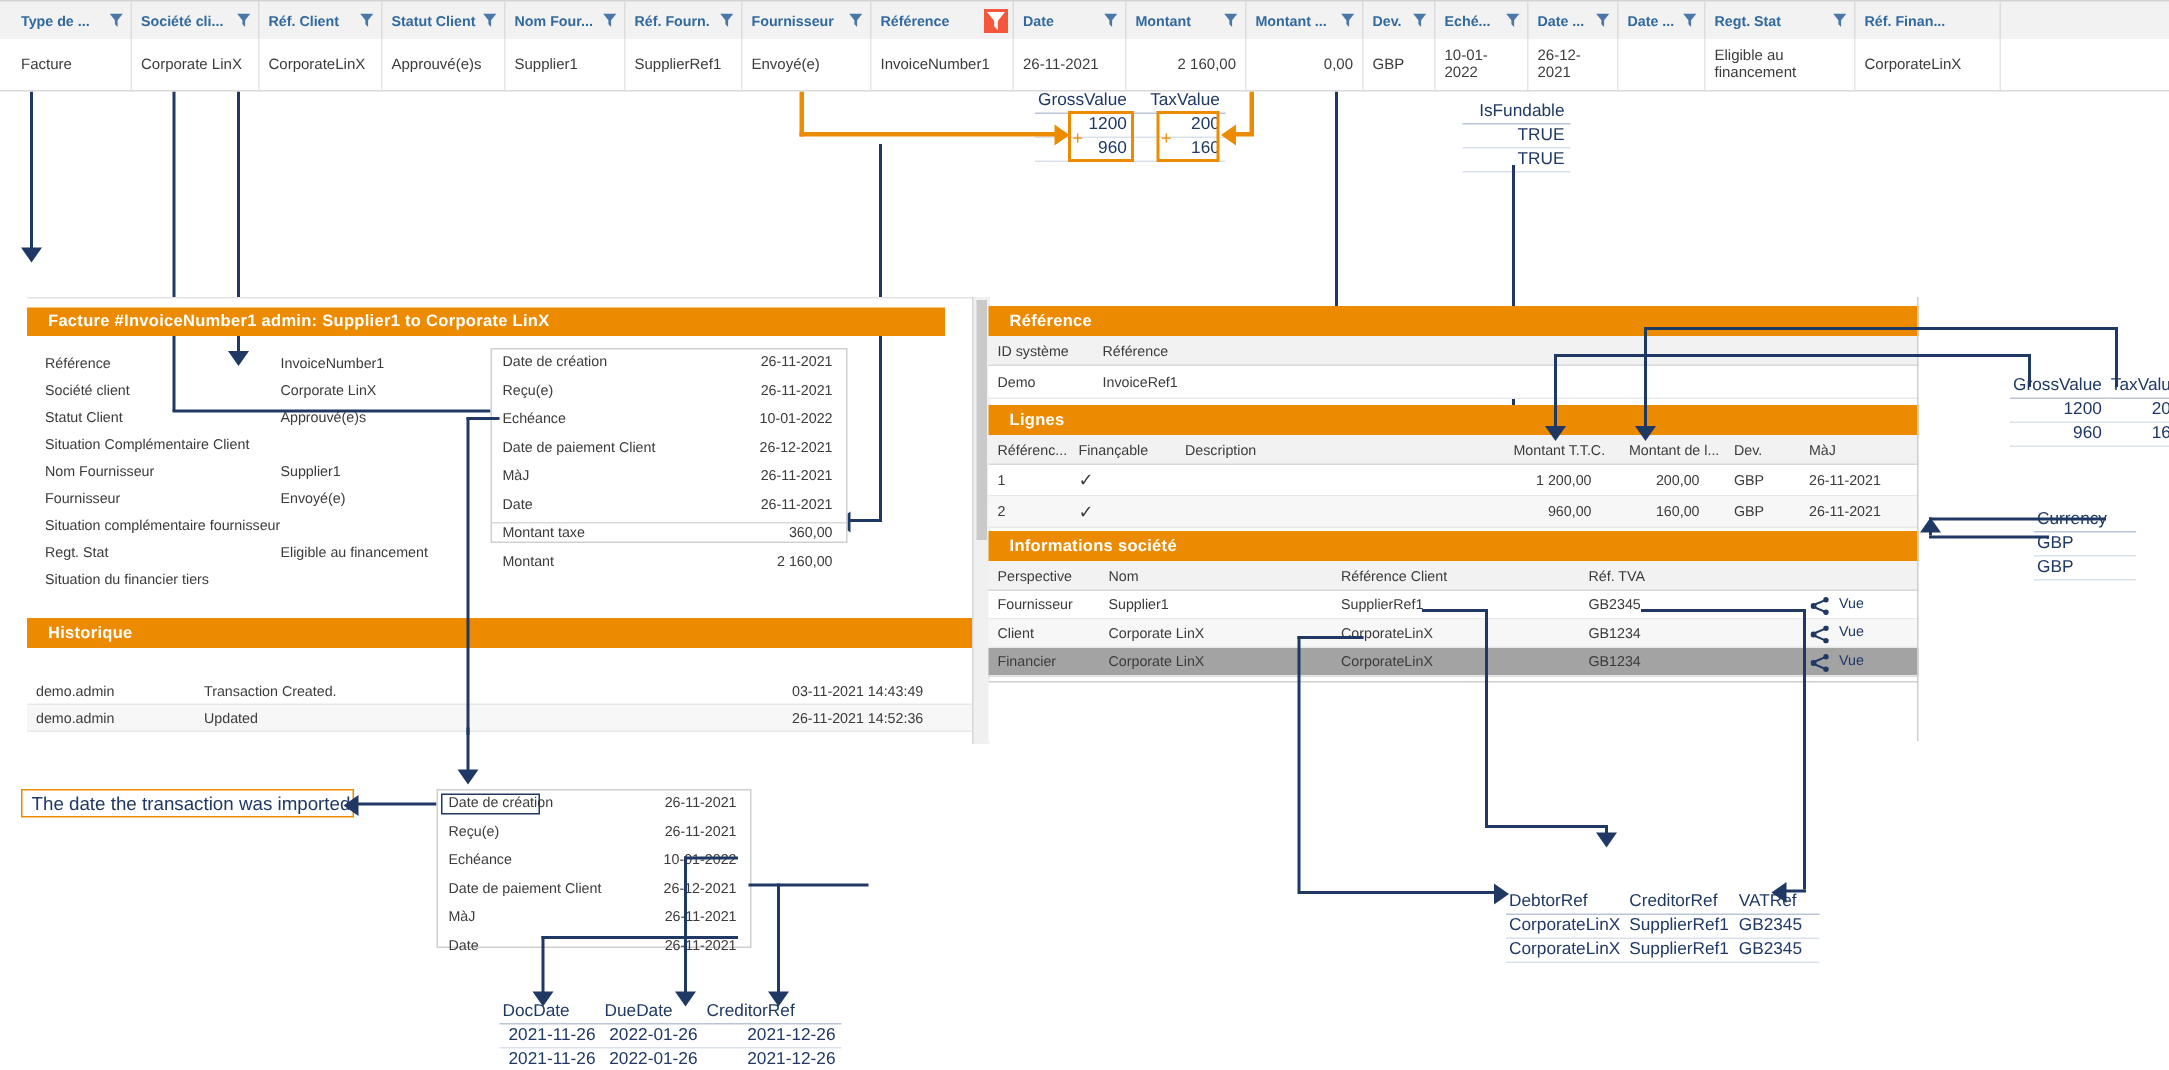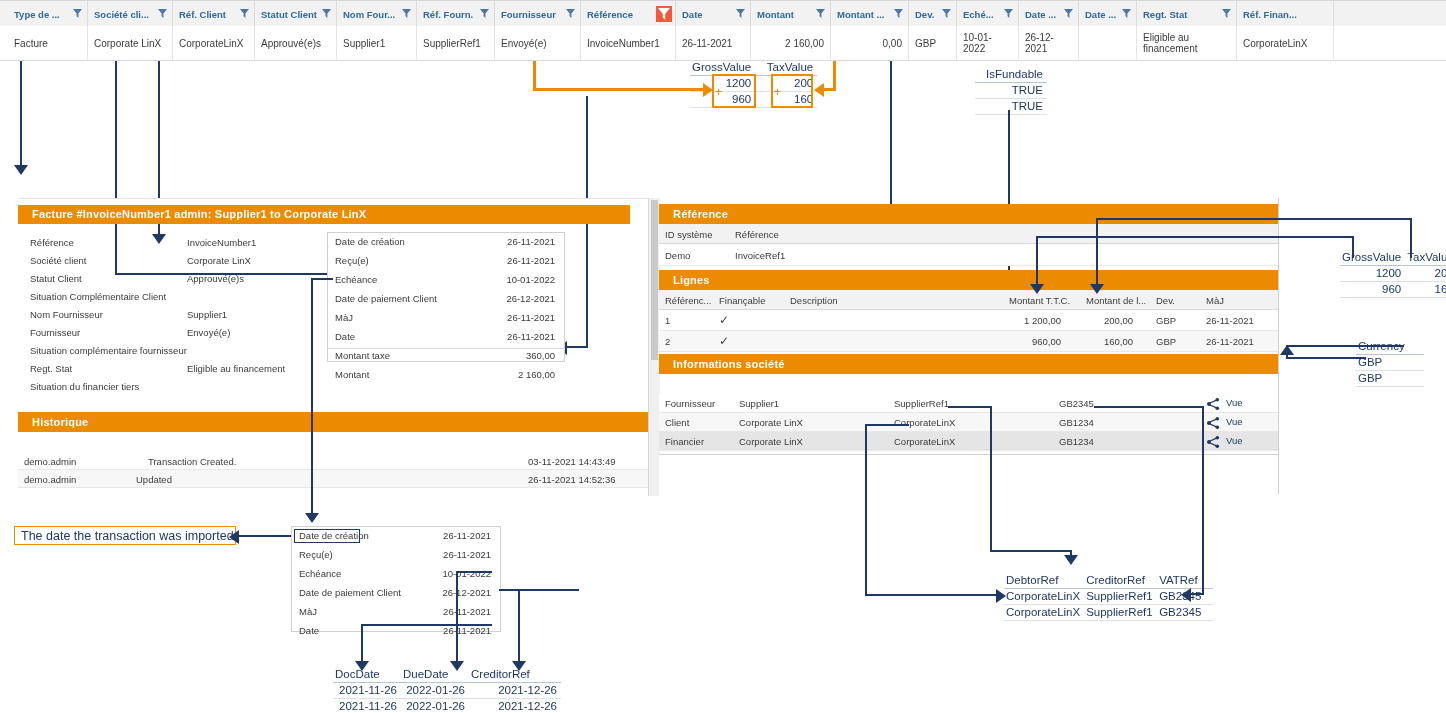--- a/index.html
+++ b/index.html
@@ -368,21 +368,21 @@
         <span class="v" style="top: 0px;">2 160,00</span>
       </div>
       <div class="sep" style="top: 115px; width: 236px;"></div>
     </div>
 </div>
 
 <div class="panelbar" style="left:18px;top:412px;width:640px;">Historique</div>
 <div class="rgrid" style="left:18px;top:432px;width:640px;height:62px;">
   <div class="rgr" style="top:20px;background:#fff">
     <span class="cell" style="left:6px">demo.admin</span>
-    <span class="cell" style="left:130px">Transaction Created.</span>
+    <span class="cell" style="left:118px">Transaction Created.</span>
     <span class="cell" style="left:510px">03-11-2021 14:43:49</span>
   </div>
   <div class="rgr alt" style="top:38px">
     <span class="cell" style="left:6px">demo.admin</span>
     <span class="cell" style="left:118px">Updated</span>
     <span class="cell" style="left:510px">26-11-2021 14:52:36</span>
   </div>
 </div>
 <div class="abs" style="left:18px;top:198px;width:640px;height:6px;background:#fff;border-top:1px solid #e3e3e3;"></div>
 
@@ -426,20 +426,26 @@
     <span class="cell" style="left:60px;top:3px;font-size:12px">✓</span>
     <span class="cell num" style="left:310px;top:5px;width:92px">960,00</span>
     <span class="cell num" style="left:400px;top:5px;width:74px">160,00</span>
     <span class="cell" style="left:497px;top:5px">GBP</span>
     <span class="cell" style="left:547px;top:5px">26-11-2021</span>
   </div>
 </div>
 
 <div class="panelbar" style="left:659px;top:354px;width:620px;">Informations société</div>
 <div class="rgrid" style="left:659px;top:374px;width:620px;height:80px;">
+  <div class="rgh" style="top:0">
+    <span class="hcell" style="left:6px">Perspective</span>
+    <span class="hcell" style="left:80px">Nom</span>
+    <span class="hcell" style="left:235px">Référence Client</span>
+    <span class="hcell" style="left:400px">Réf. TVA</span>
+  </div>
   <div class="rgr" style="top:20px;height:19px;background:#fff">
     <span class="cell" style="left:6px">Fournisseur</span>
     <span class="cell" style="left:80px">Supplier1</span>
     <span class="cell" style="left:235px">SupplierRef1</span>
     <span class="cell" style="left:400px">GB2345</span>
     <span class="vuelink" style="left:567px;top:3px">Vue</span>
     <svg class="abs" style="left:548px;top:4px" width="13" height="12" viewBox="0 0 13 12">
       <circle cx="10.3" cy="1.8" r="1.8" fill="#1f3864"></circle>
         <circle cx="10.3" cy="10.2" r="1.8" fill="#1f3864"></circle>
         <circle cx="2" cy="6" r="2" fill="#1f3864"></circle>
@@ -454,21 +460,21 @@
     <span class="cell" style="left:400px">GB1234</span>
     <span class="vuelink" style="left:567px;top:3px">Vue</span>
     <svg class="abs" style="left:548px;top:4px" width="13" height="12" viewBox="0 0 13 12">
       <circle cx="10.3" cy="1.8" r="1.8" fill="#1f3864"></circle>
         <circle cx="10.3" cy="10.2" r="1.8" fill="#1f3864"></circle>
         <circle cx="2" cy="6" r="2" fill="#1f3864"></circle>
       <line x1="3" y1="5" x2="9.5" y2="2.2" stroke="#1f3864" stroke-width="1.3"></line>
         <line x1="3" y1="7" x2="9.5" y2="9.8" stroke="#1f3864" stroke-width="1.3"></line>
     </svg>
   </div>
-  <div class="rgr" style="top:58px;height:19px;background:#e5e5e5">
+  <div class="rgr" style="top:58px;height:19px;background:#a3a3a3">
     <span class="cell" style="left:6px">Financier</span>
     <span class="cell" style="left:80px">Corporate LinX</span>
     <span class="cell" style="left:235px">CorporateLinX</span>
     <span class="cell" style="left:400px">GB1234</span>
     <span class="vuelink" style="left:567px;top:3px">Vue</span>
     <svg class="abs" style="left:548px;top:4px" width="13" height="12" viewBox="0 0 13 12">
       <circle cx="10.3" cy="1.8" r="1.8" fill="#1f3864"></circle>
         <circle cx="10.3" cy="10.2" r="1.8" fill="#1f3864"></circle>
         <circle cx="2" cy="6" r="2" fill="#1f3864"></circle>
       <line x1="3" y1="5" x2="9.5" y2="2.2" stroke="#1f3864" stroke-width="1.3"></line>
@@ -590,21 +596,21 @@
     <td class="num">2021-12-26</td>
   </tr>
   <tr>
     <td class="num">2021-11-26</td>
     <td class="num">2022-01-26</td>
     <td class="num">2021-12-26</td>
   </tr>
 </tbody>
   </table>
 
-<table class="xl" id="tbl-refs" style="left:1004px;top:573px;">
+<table class="xl" id="tbl-refs" style="left:1004px;top:594px;">
   <tbody>
       <tr>
     <th style="width:71px">DebtorRef</th>
     <th style="width:67px">CreditorRef</th>
     <th style="width:50px">VATRef</th>
   </tr>
   <tr>
     <td>CorporateLinX</td>
     <td>SupplierRef1</td>
     <td>GB2345</td>

